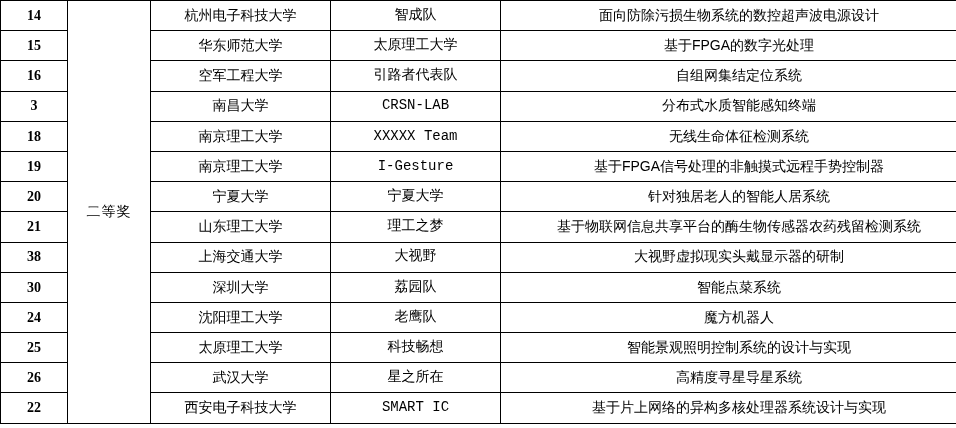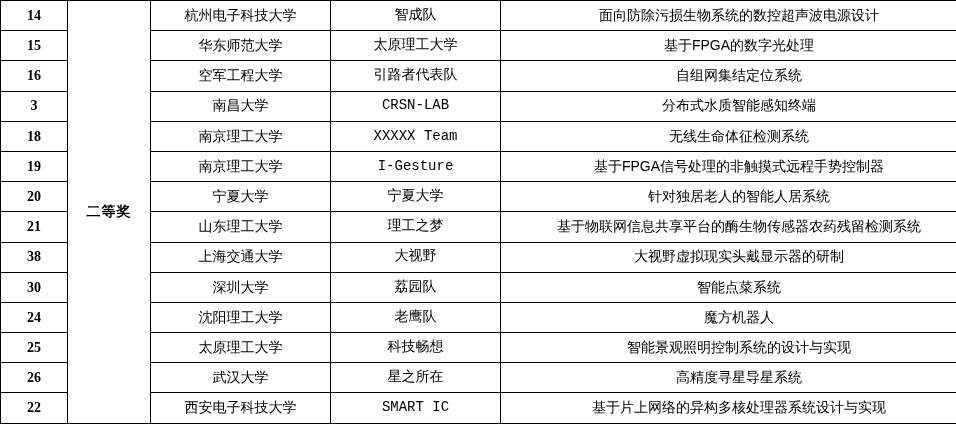--- a/index.html
+++ b/index.html
@@ -32,21 +32,21 @@
   }
   td.col-index {
     width: 62px;
     font-size: 15px;
     font-weight: bold;
     font-family: "Liberation Serif", "DejaVu Serif", serif;
   }
   td.col-award {
     width: 78px;
     font-size: 15px;
-    font-weight: bold;
+    font-weight: normal;
     letter-spacing: 1px;
     margin-top: 24px;
   }
   td.col-school {
     width: 175px;
   }
   td.col-team {
     width: 165px;
     font-family: Liberation Mono, monospace;
   }

